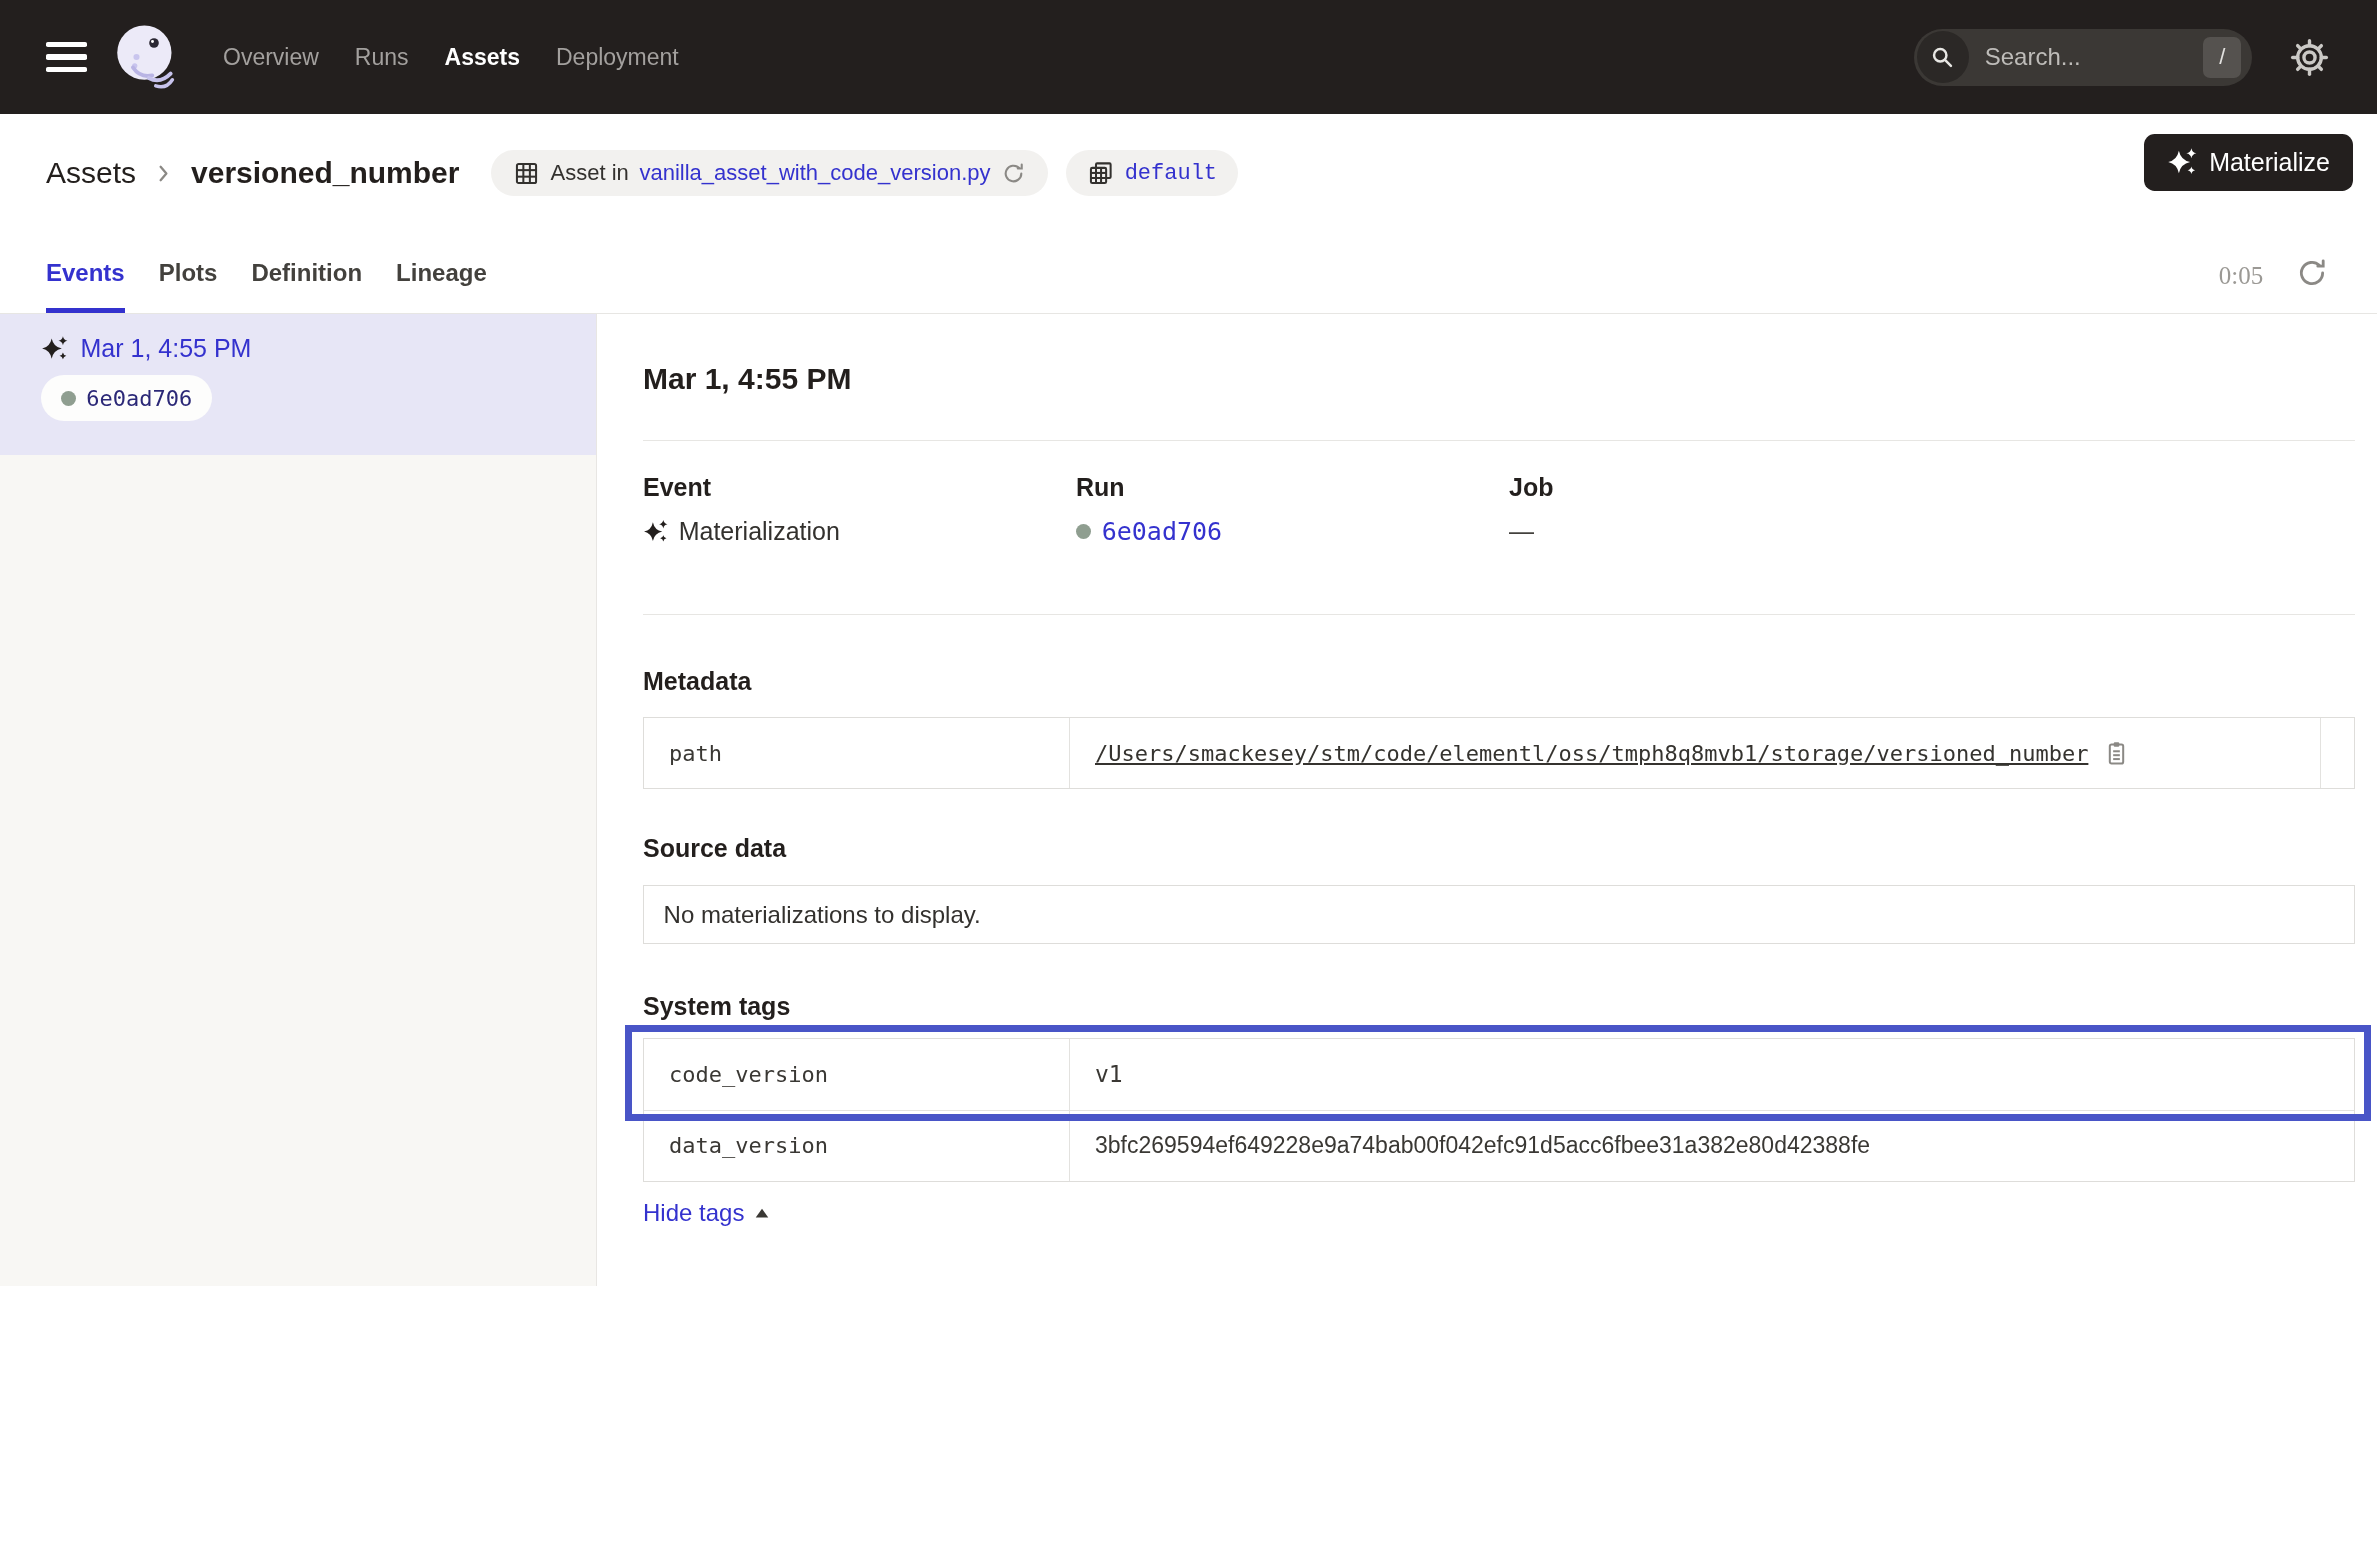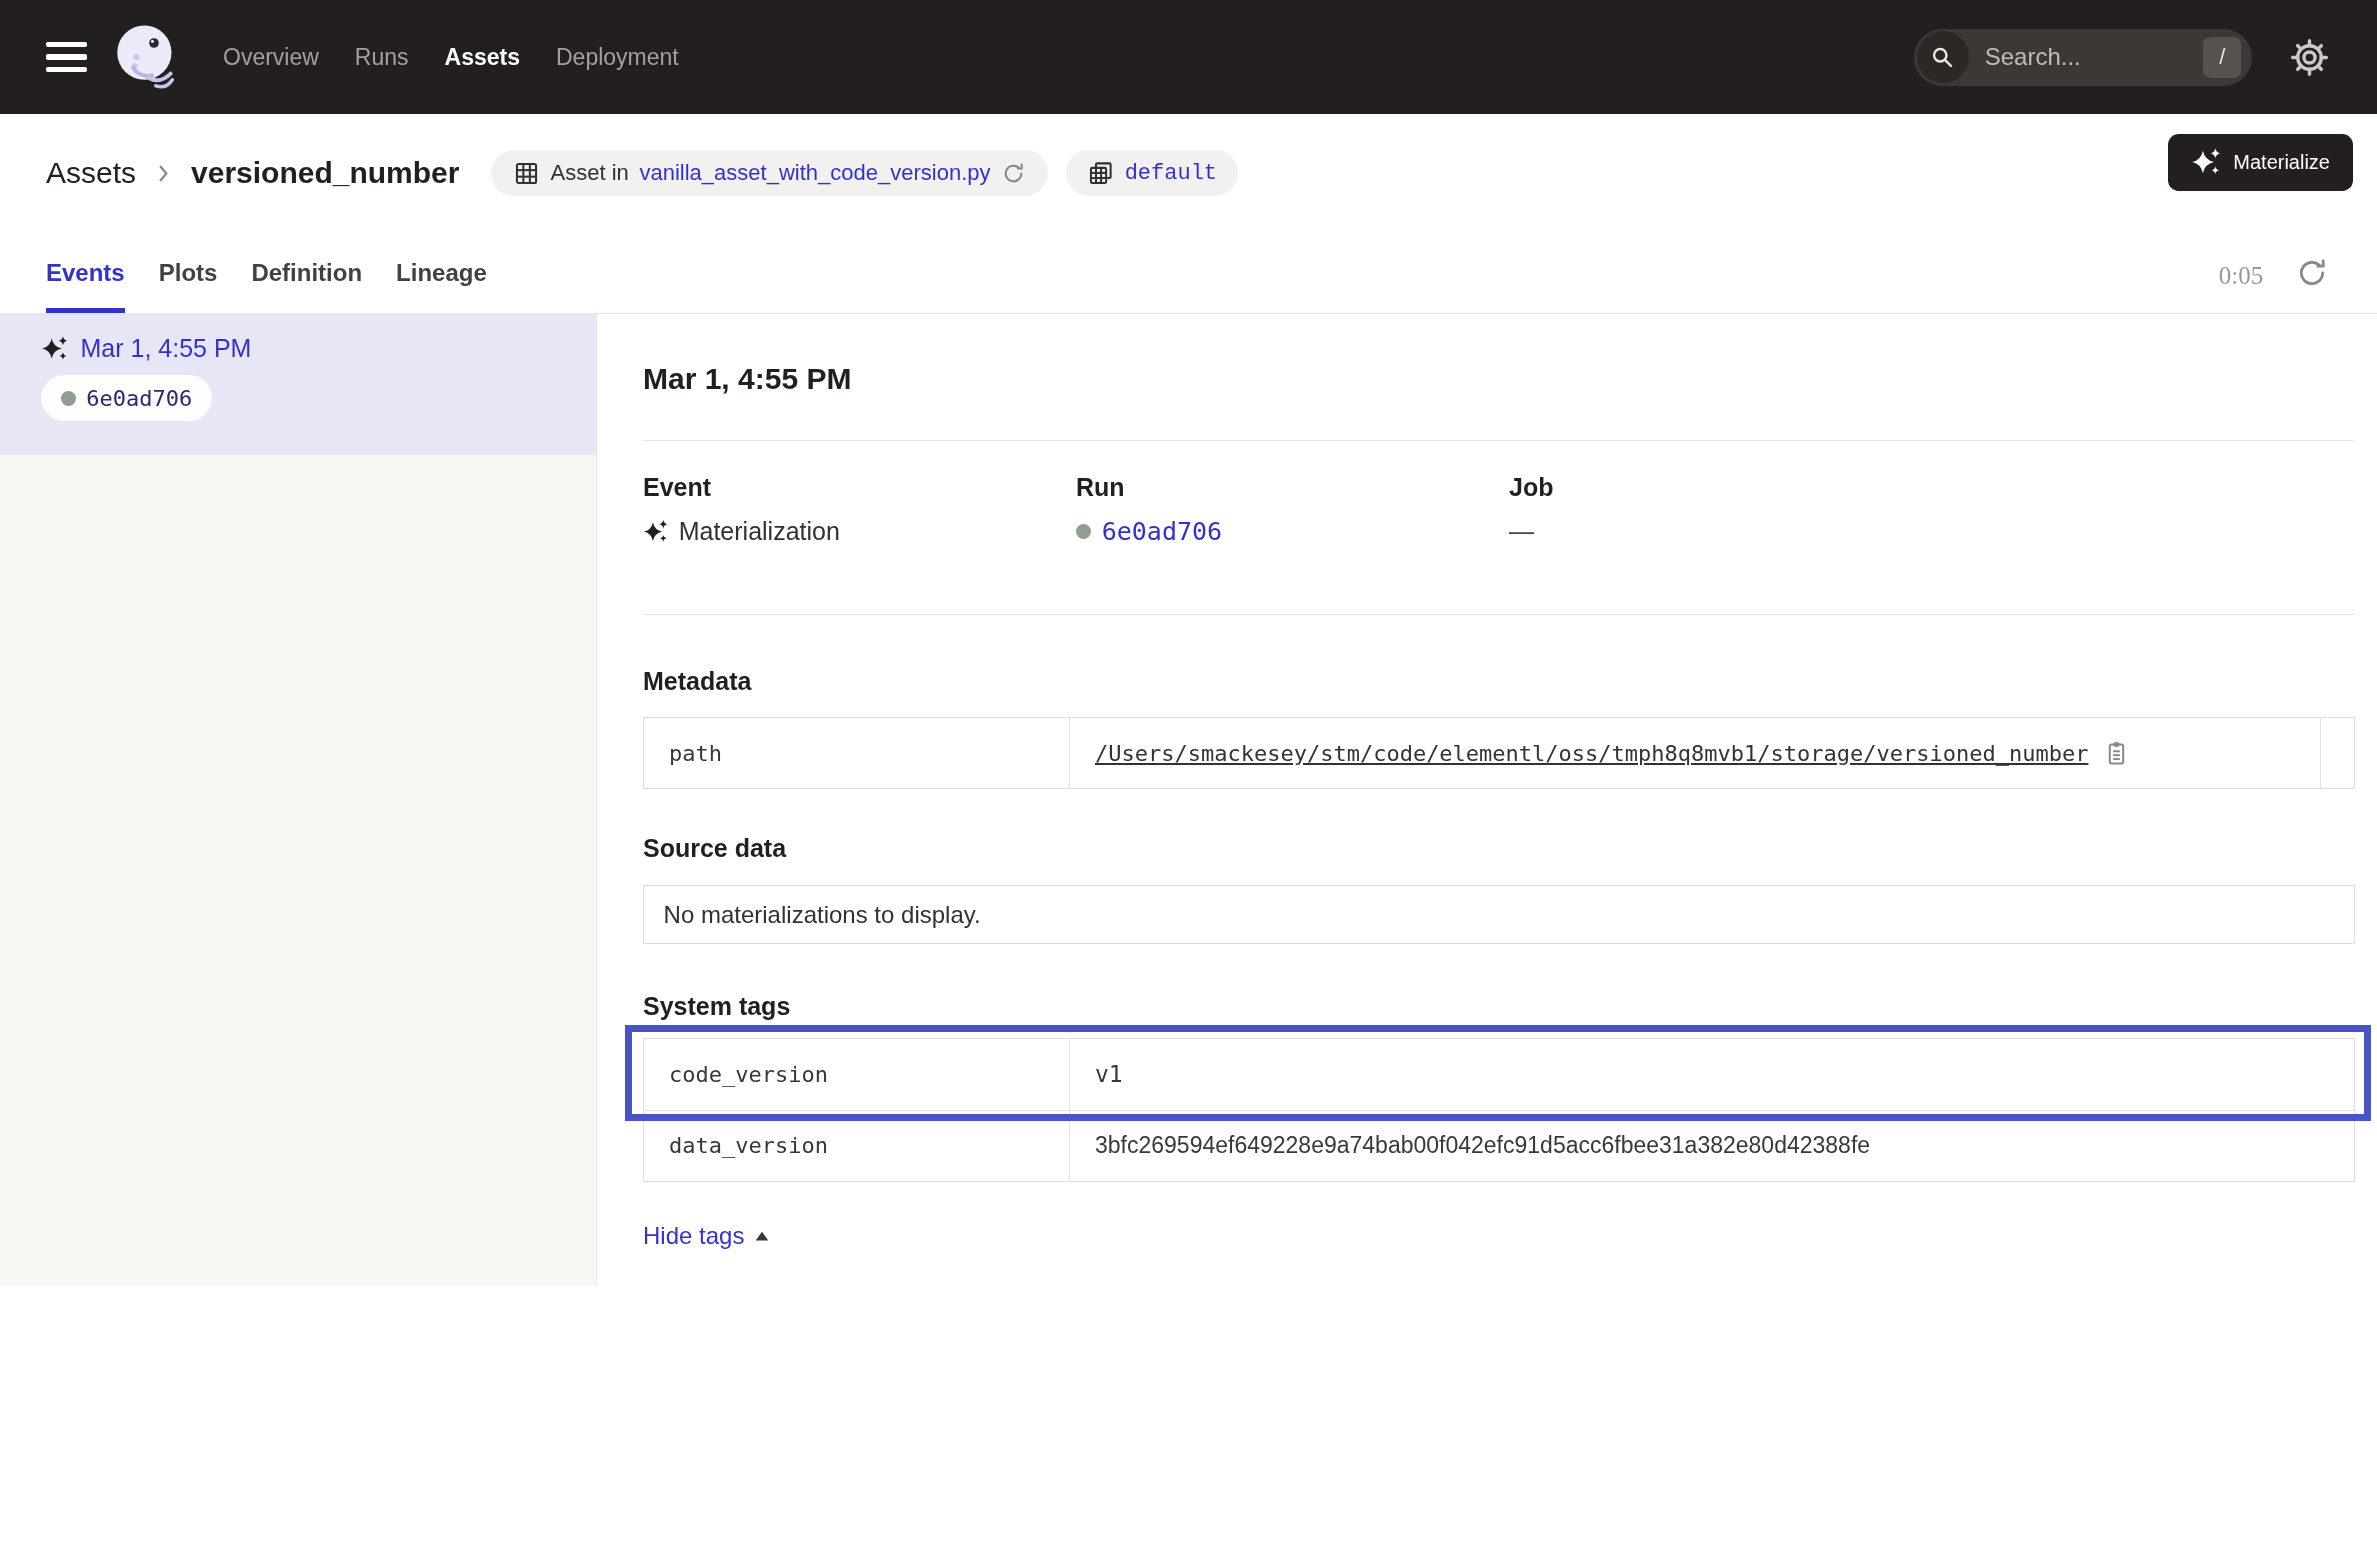--- a/index.html
+++ b/index.html
@@ -62,21 +62,21 @@
     margin-left: 32px; height: 46px; border-radius: 23px;
     background: #F2F1EF; display: inline-flex; align-items: center;
     padding: 0 21.4px; gap: 10.7px; font-size: 22px; color: #33312E;
   }
   .badge .blue-link { color: #3432CE; cursor: pointer; }
   .badge + .badge { margin-left: 18px; font-family: Liberation Mono, monospace; }
   .materialize-btn {
     position: absolute; right: 24px; top: 19.6px;
     height: 57px; border-radius: 10.7px; border: none; cursor: pointer;
     background: #231F1E; color: #ffffff;
-    font-size: 20px; font-family: "Liberation Sans", sans-serif;
+    font-size: 25px; font-family: "Liberation Sans", sans-serif;
     display: inline-flex; align-items: center; gap: 12.5px; padding: 0 23px;
   }
 
   
   .tabrow {
     height: 82px; flex: 0 0 82px;
     display: flex; align-items: center;
     padding: 0 46px 0 46px;
     border-bottom: 0.9px solid #E7E6E3;
     background: #ffffff;
@@ -153,21 +153,21 @@
   }
 
   .anno-wrap { position: relative; margin-top: 13.4px; }
   .anno-wrap .kv-table { margin-top: 16px; }
   .highlight-box {
     position: absolute; top: -12.5px; left: -18px; right: -16px; height: 96px;
     border: 7.1px solid #4955C7; pointer-events: none;
   }
 
   .hide-tags {
-    margin-top: 40px; display: inline-flex; align-items: center; gap: 9px;
+    margin-top: 17px; display: inline-flex; align-items: center; gap: 9px;
     font-size: 24px; color: #3432CE; cursor: pointer;
   }
 </style>
 </head>
 <body>
 
 <div class="page">
 
   <div class="topnav">
     <div class="hamburger">

